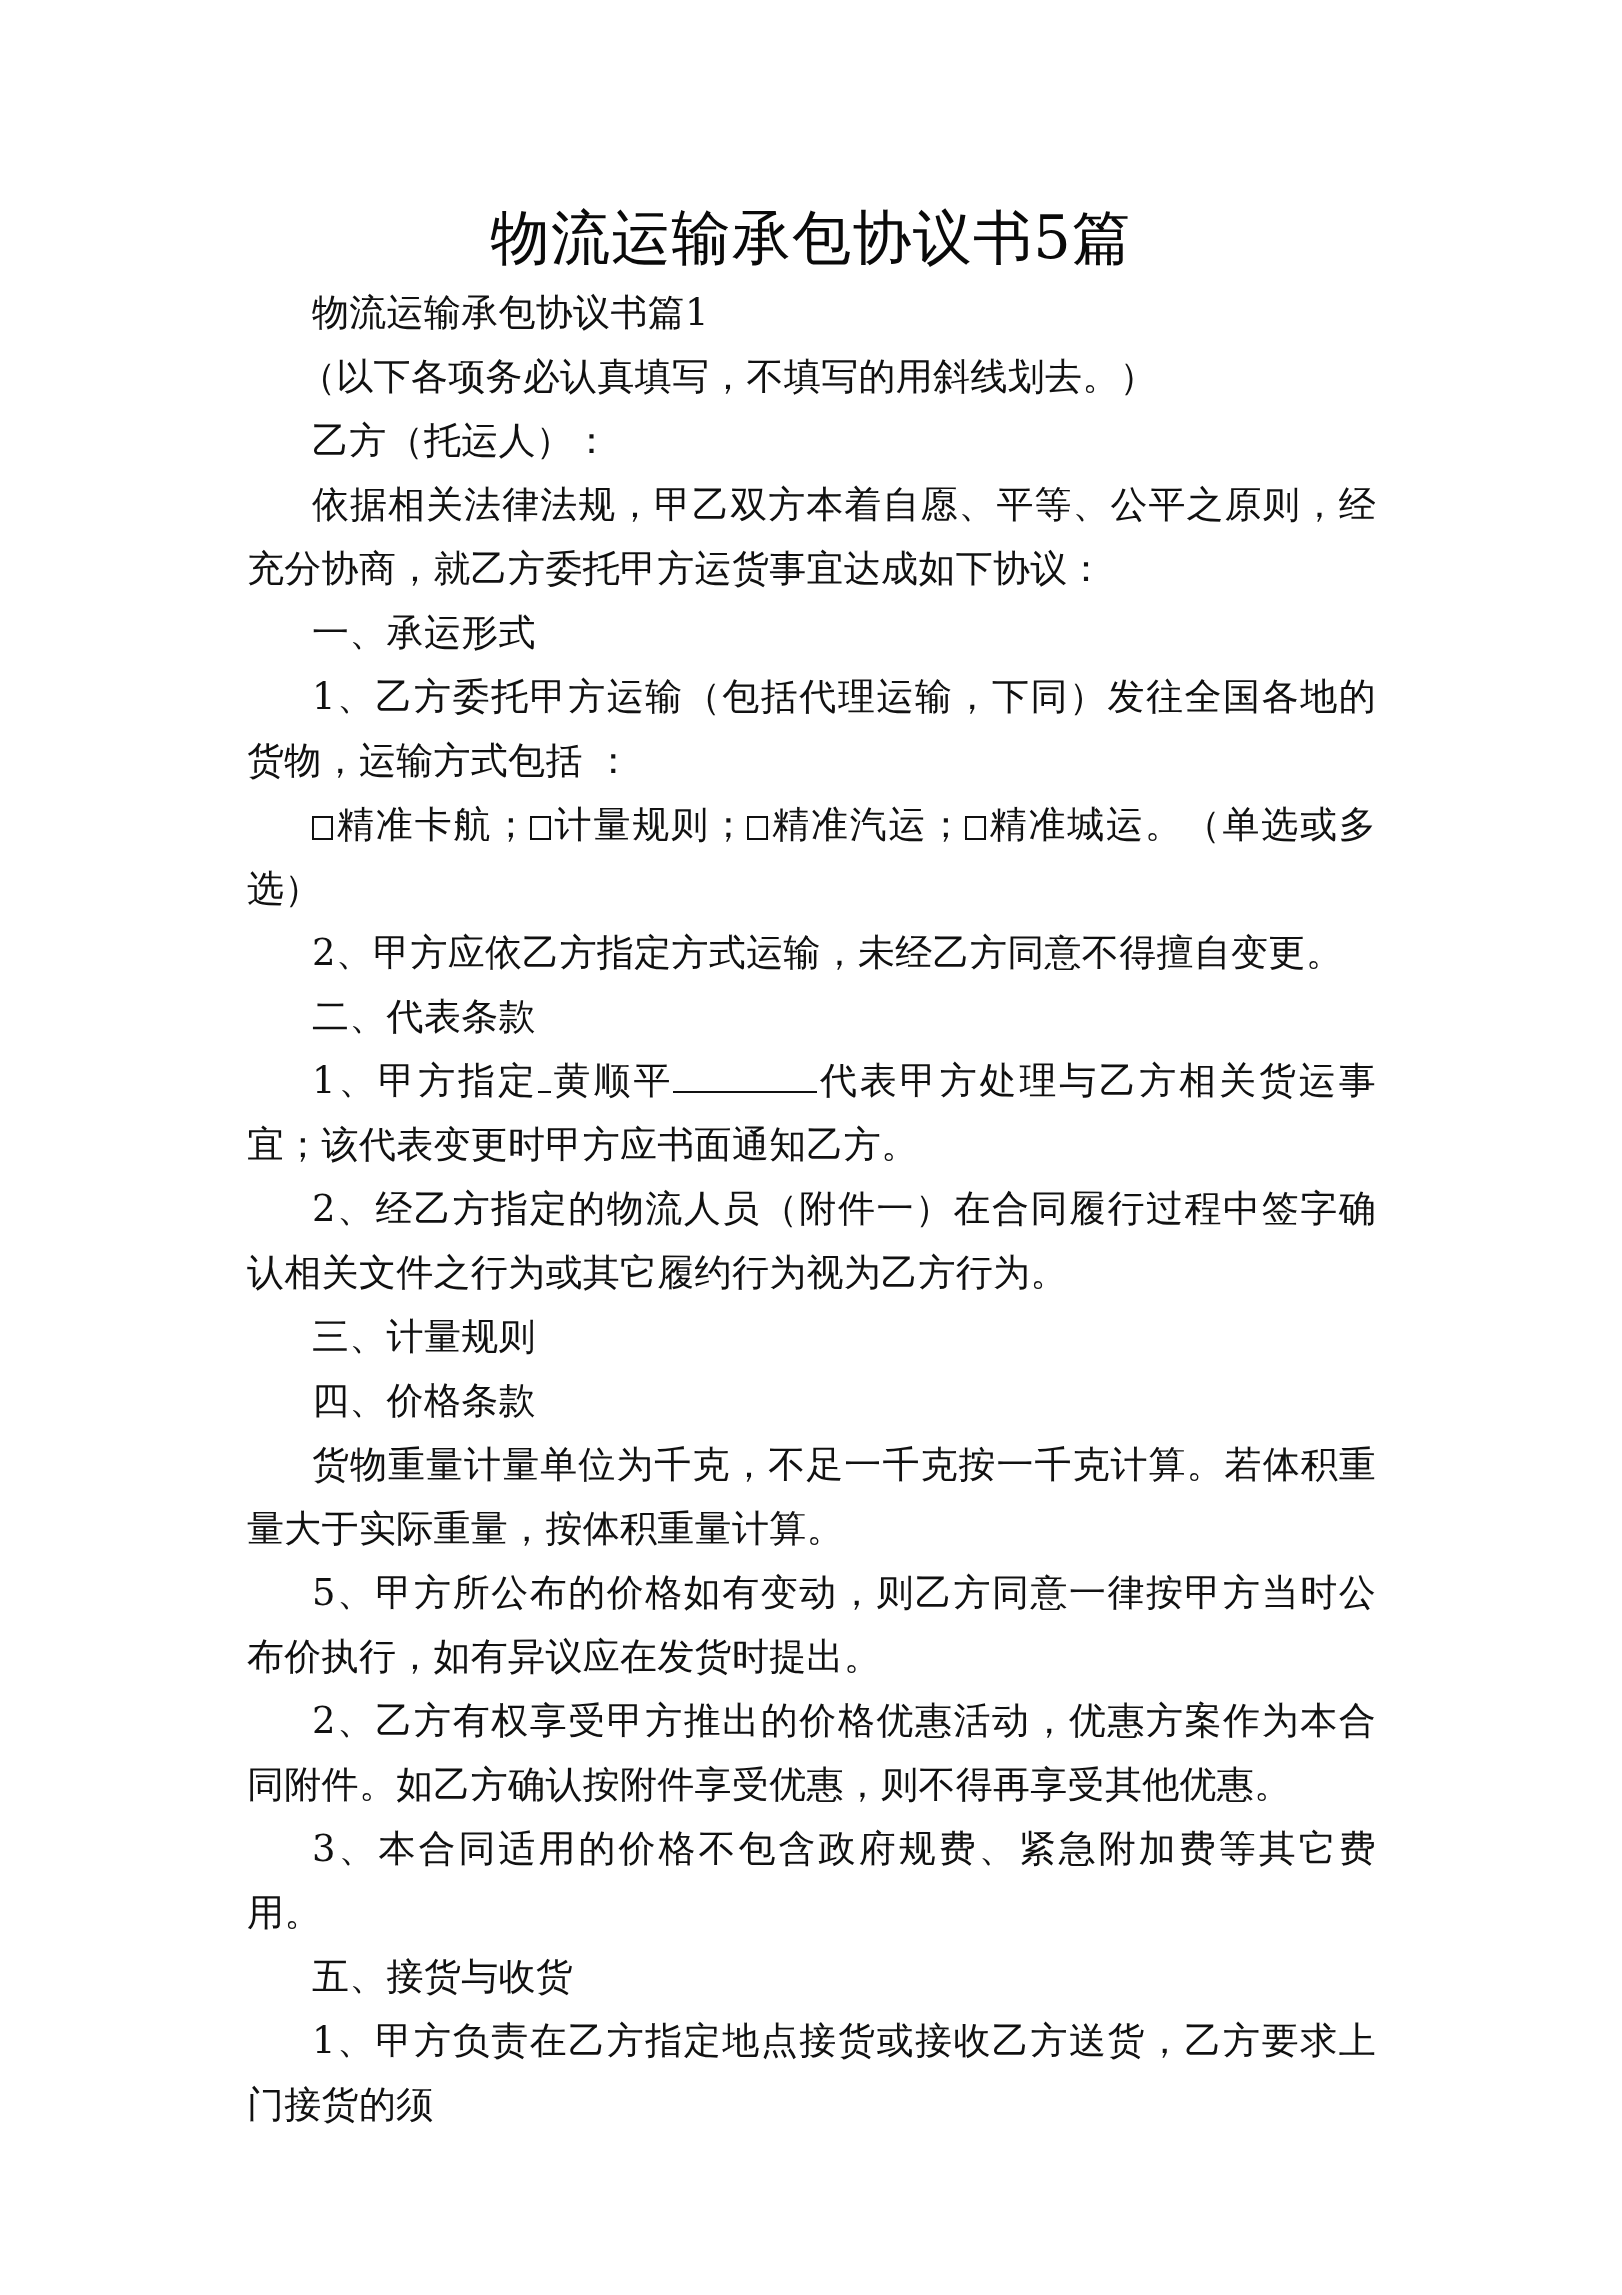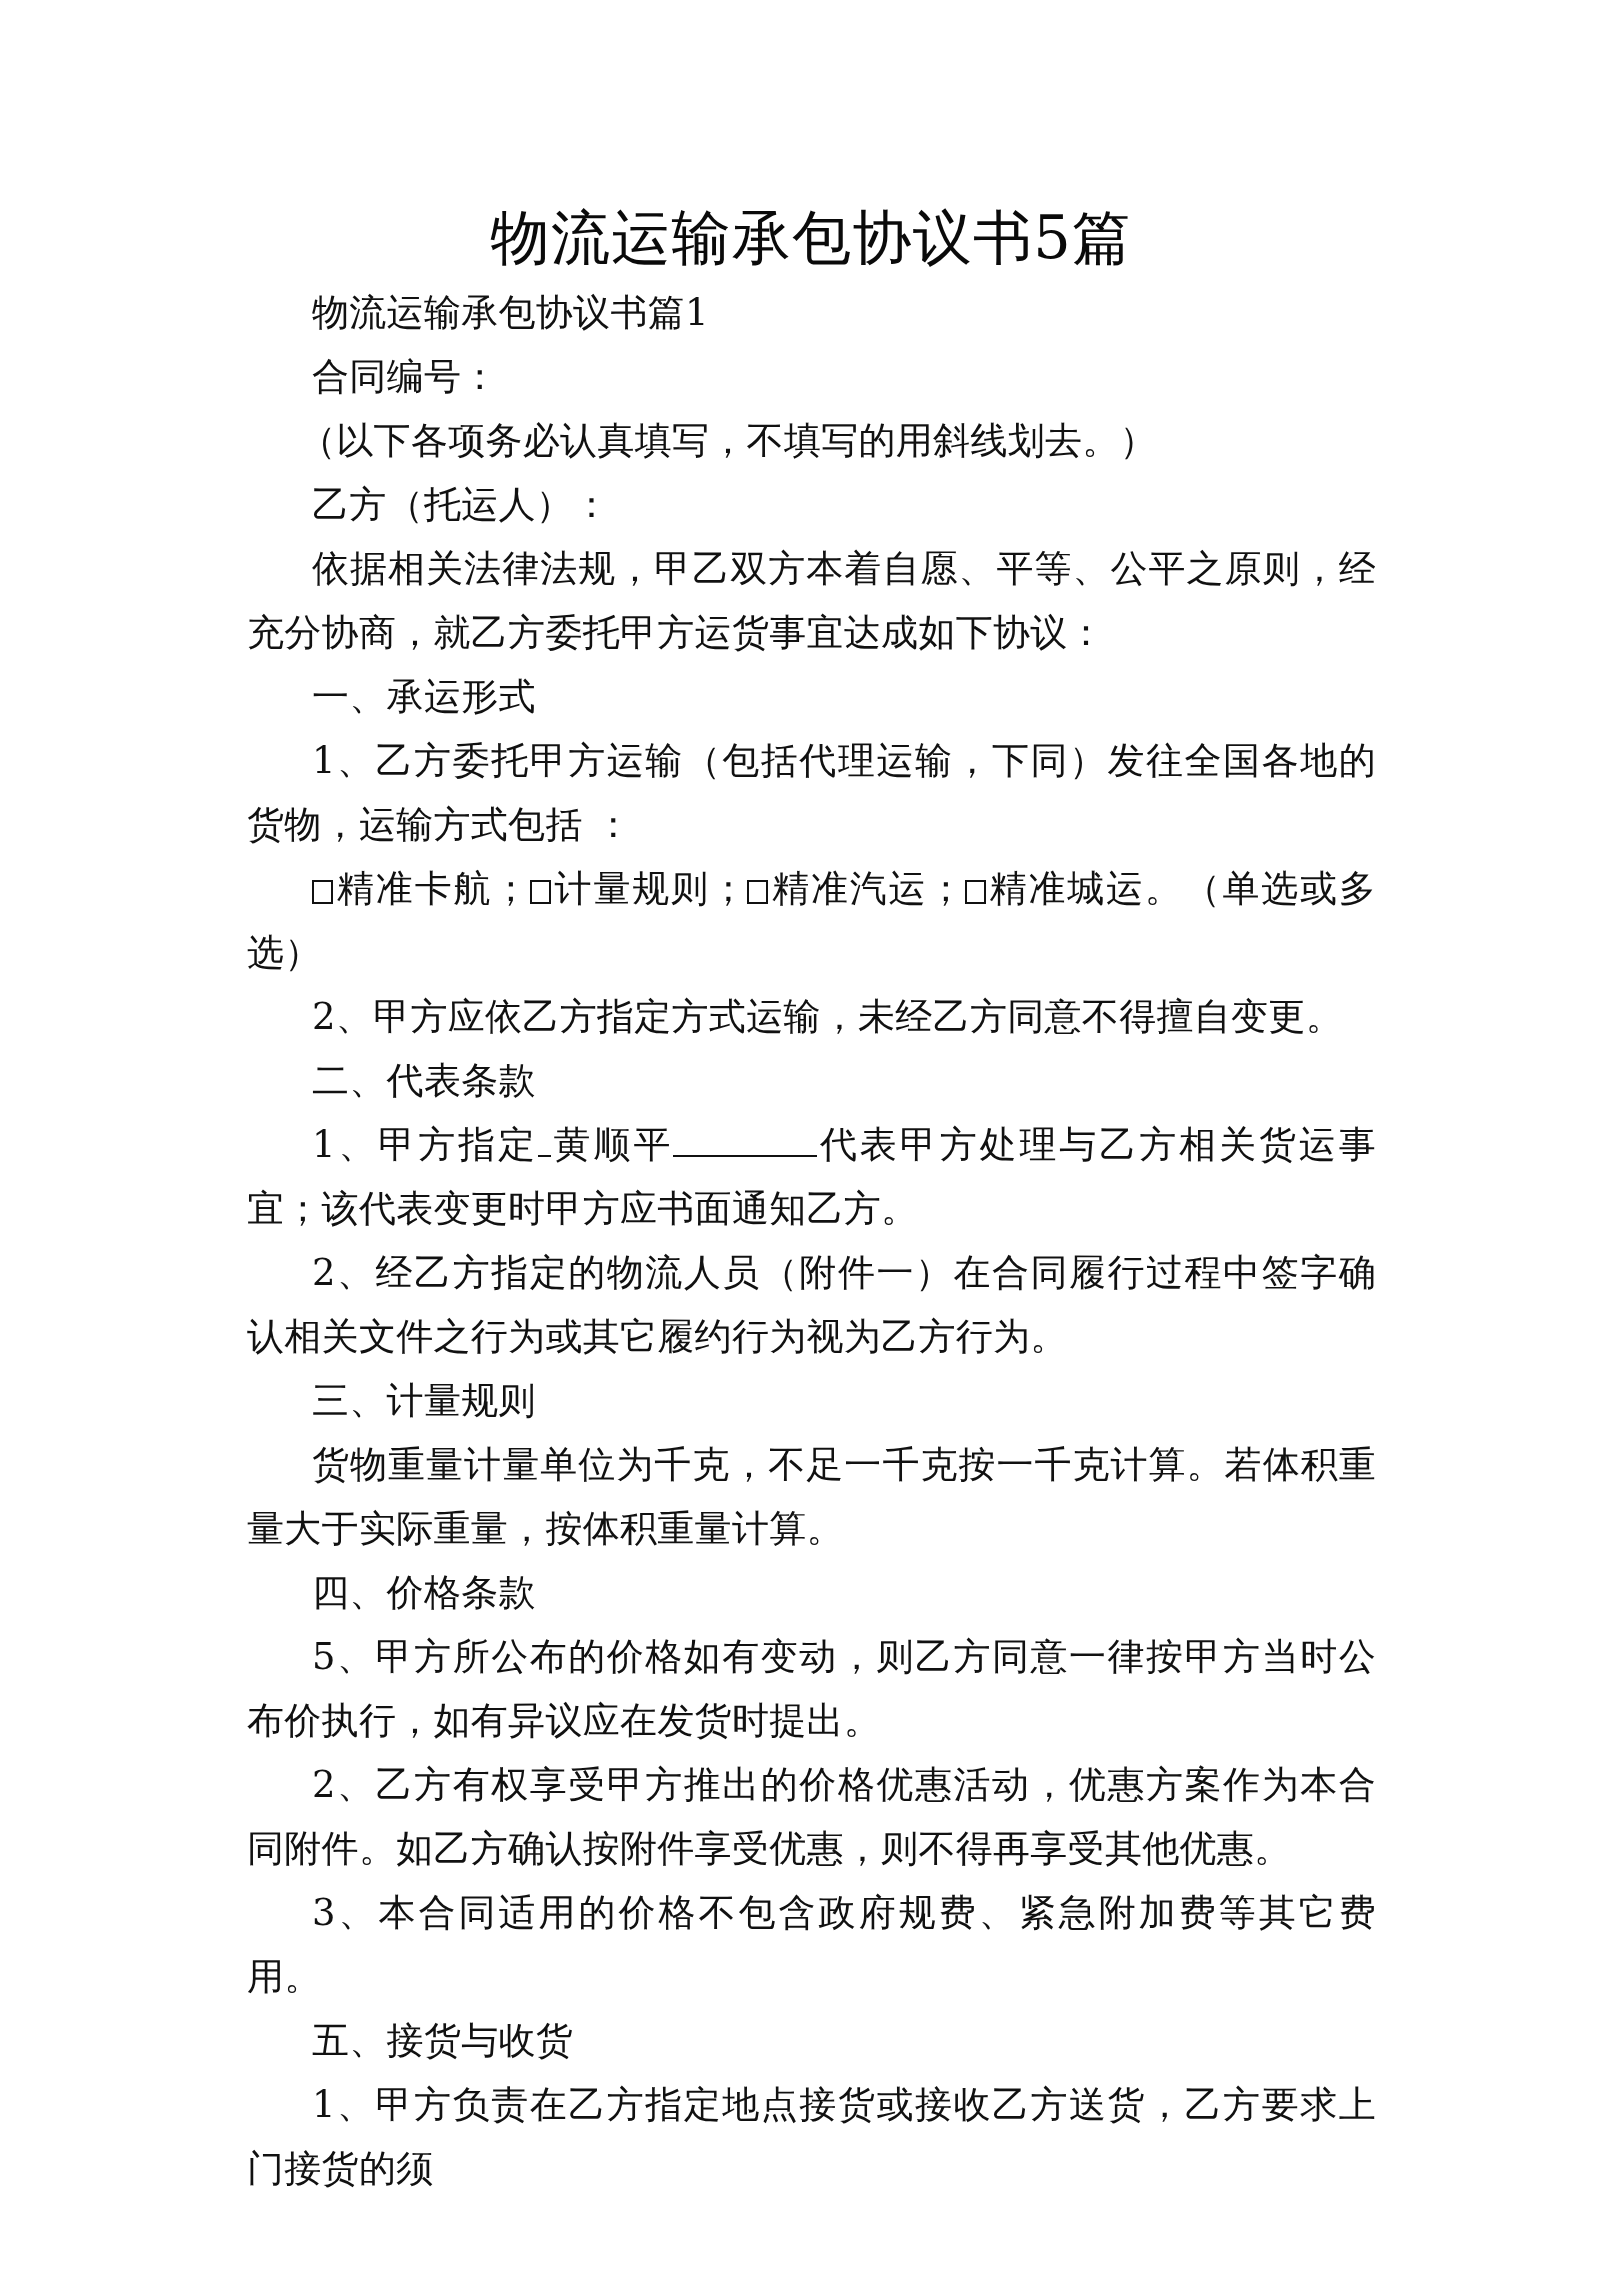--- a/index.html
+++ b/index.html
@@ -76,40 +76,39 @@
     }
   </style>
 </head>
 <body>
 
 <div class="page">
   <h1 class="doc-title">物流运输承包协议书5篇</h1>
 
   <div class="body-text">
     <p class="para">物流运输承包协议书篇1</p>
-    <p class="para">合同编号：</p>
     <p class="para" style="text-indent:52px">（以下各项务必认真填写，不填写的用斜线划去。）</p>
     <p class="para">乙方（托运人）：</p>
     <p class="para">依据相关法律法规，甲乙双方本着自愿、平等、公平之原则，经充分协商，就乙方委托甲方运货事宜达成如下协议：</p>
 
     <p class="para">一、承运形式</p>
     <p class="para">1、乙方委托甲方运输（包括代理运输，下同）发往全国各地的货物，运输方式包括 ：</p>
     <p class="para checkbox-line">
       <span class="cb"></span><span>精准卡航；</span><span class="cb"></span><span>计量规则；</span><span class="cb"></span><span>精准汽运；</span><span class="cb"></span><span>精准城运。</span><span>（单选或多选）</span>
     </p>
     <p class="para">2、甲方应依乙方指定方式运输，未经乙方同意不得擅自变更。</p>
 
     <p class="para">二、代表条款</p>
     <p class="para"><span>1、甲方指定</span><span class="lead-underscore"></span><span>黄顺平</span><span class="blank"></span><span>代表甲方处理与乙方相关货运事宜；该代表变更时甲方应书面通知乙方。</span></p>
     <p class="para">2、经乙方指定的物流人员（附件一）在合同履行过程中签字确认相关文件之行为或其它履约行为视为乙方行为。</p>
 
     <p class="para">三、计量规则</p>
+    <p class="para">四、价格条款</p>
+
     <p class="para">货物重量计量单位为千克，不足一千克按一千克计算。若体积重量大于实际重量，按体积重量计算。</p>
-
-    <p class="para">四、价格条款</p>
     <p class="para">5、甲方所公布的价格如有变动，则乙方同意一律按甲方当时公布价执行，如有异议应在发货时提出。</p>
     <p class="para">2、乙方有权享受甲方推出的价格优惠活动，优惠方案作为本合同附件。如乙方确认按附件享受优惠，则不得再享受其他优惠。</p>
     <p class="para">3、本合同适用的价格不包含政府规费、紧急附加费等其它费用。</p>
 
     <p class="para">五、接货与收货</p>
     <p class="para">1、甲方负责在乙方指定地点接货或接收乙方送货，乙方要求上门接货的须</p>
   </div>
 </div>
 
 

